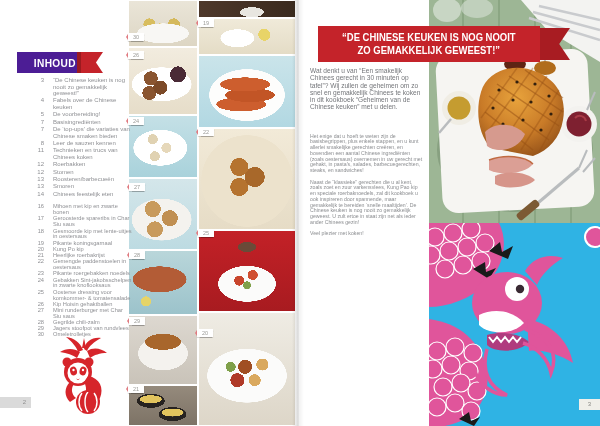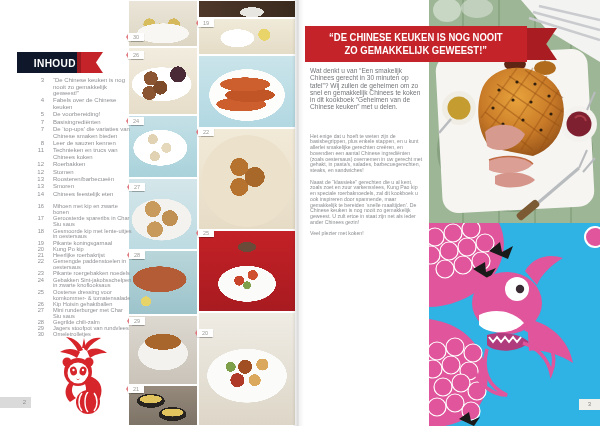--- a/index.html
+++ b/index.html
@@ -6,21 +6,21 @@
   .spread{position:relative;width:600px;height:426px;background:#ffffff;overflow:hidden;
           font-family:"Liberation Sans",sans-serif;}
   .page{position:absolute;top:0;height:426px;background:#fff;}
   .page.left{left:0;width:296px;}
   .page.right{left:300px;width:300px;}
   .gutter{position:absolute;left:292px;top:0;width:12px;height:426px;
           background:linear-gradient(90deg,rgba(0,0,0,0) 0%,rgba(0,0,0,0.10) 38%,rgba(0,0,0,0.15) 50%,rgba(0,0,0,0.05) 62%,rgba(0,0,0,0) 100%);z-index:30;}
 
   
   .inhoud{position:absolute;left:17px;top:52px;width:86px;height:21px;z-index:5;}
-  .inhoud .band{position:absolute;left:0;top:0;width:76px;height:21px;background:#0f172a;
+  .inhoud .band{position:absolute;left:0;top:0;width:76px;height:21px;background:#4c1d95;
                 display:flex;align-items:center;justify-content:center;}
   .inhoud .band span{color:#fff;font-weight:bold;font-size:11px;letter-spacing:.4px;transform:scaleX(.92);}
   .inhoud .fold{position:absolute;left:60px;top:0;width:8px;height:21px;background:#9b1a1f;}
   .inhoud .tail{position:absolute;left:64px;top:0;width:22px;height:21px;background:#c4232a;
                 clip-path:polygon(0 0,100% 0,68% 50%,100% 100%,0 100%);}
 
   
   .toc{position:absolute;left:28px;top:77px;width:104px;color:#8f9094;z-index:5;}
   .toc-row{display:grid;grid-template-columns:16px 1fr;column-gap:9px;
            font-size:6px;line-height:6.5px;margin-bottom:.9px;}
@@ -107,21 +107,21 @@
 
   
   .tag{position:absolute;min-width:12px;height:8px;background:#fff;color:#9a9a96;
        font-size:5.5px;line-height:8px;text-align:center;padding:0 2px;
        box-shadow:0 .5px 1px rgba(0,0,0,.3);z-index:6;}
   .tag i{position:absolute;left:-2.5px;top:1px;width:0;height:0;border-style:solid;
          border-width:3px 2.5px 3px 0;border-color:transparent #e republic07a80 transparent transparent;}
   .tag i{border-color:transparent #e07a80 transparent transparent;}
 
   
-  .headline{position:absolute;left:5px;top:26px;width:256px;height:32px;z-index:10;}
+  .headline{position:absolute;left:18px;top:26px;width:256px;height:32px;z-index:10;}
   .headline .tail{position:absolute;left:216px;top:2px;width:36px;height:32px;background:#a81c22;
                   clip-path:polygon(0 0,100% 0,70% 50%,100% 100%,0 100%);}
   .headline .band{position:absolute;left:0;top:0;width:222px;height:36px;background:#c4232a;
                   display:flex;flex-direction:column;align-items:center;justify-content:center;}
   .headline .band span{display:block;color:#fff;font-weight:bold;font-size:11px;line-height:13px;
                        letter-spacing:0;white-space:nowrap;transform:scaleX(.86);}
 
   
   .copy{position:absolute;left:10px;top:67px;width:114px;z-index:5;}
   .copy .intro{font-size:6.6px;line-height:7.3px;color:#74767a;margin:0 0 23px 0;}

